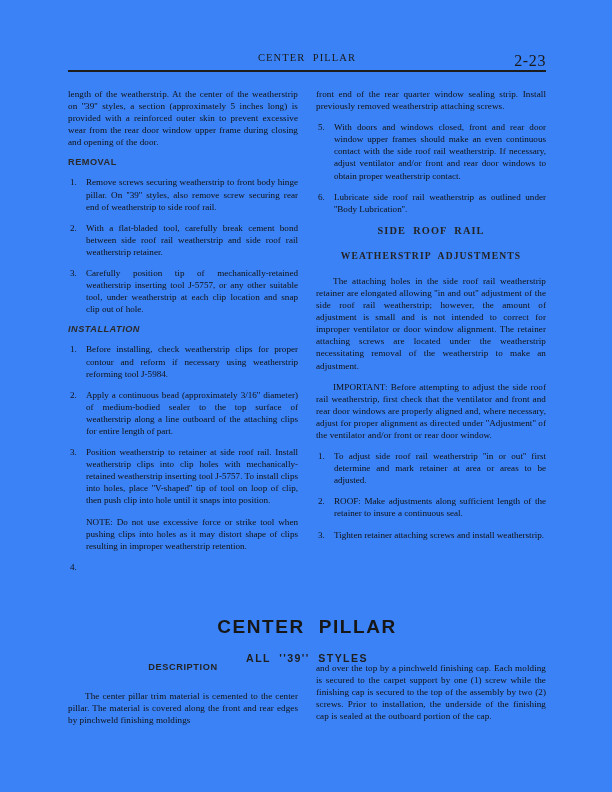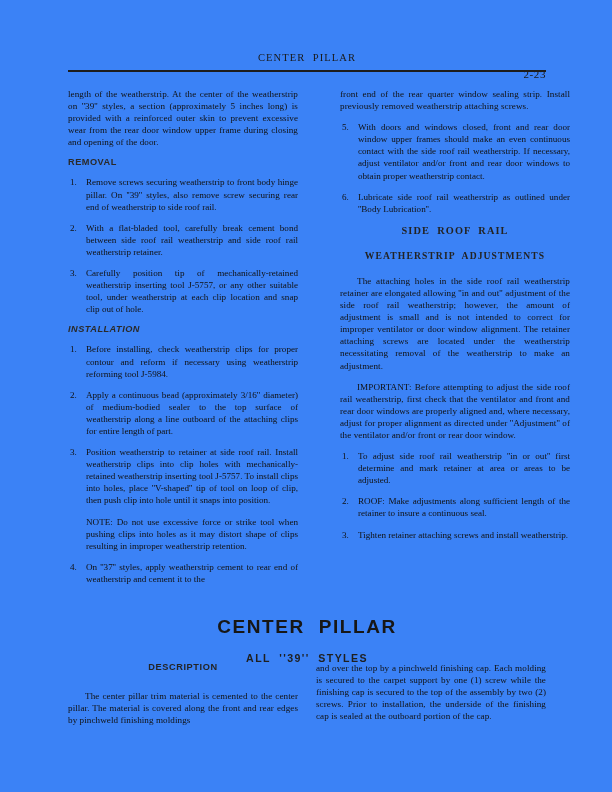--- a/index.html
+++ b/index.html
@@ -36,42 +36,42 @@
     text-align: center;
     font-family: "Liberation Serif", serif;
     font-size: 10.5px;
     letter-spacing: 1.1px;
     color: #1a1a1a;
     white-space: pre;
   }
   .rh-page {
     position: absolute;
     right: 0;
-    top: 16px;
-    font-family: "Liberation Serif", serif;
-    font-size: 11px;
+    top: 0;
+    font-family: "Liberation Serif", serif;
+    font-size: 16px;
     letter-spacing: 0.6px;
     color: #1a1a1a;
   }
   .rule {
     position: absolute;
     left: 68px;
     top: 70px;
     width: 478px;
     height: 1.6px;
     background: #1d1d1d;
   }
   
   .col {
     position: absolute;
     top: 88px;
     width: 230px;
   }
   .col-left  { left: 68px; }
-  .col-right { left: 316px; margin-left: 24px; }
+  .col-right { left: 316px; }
 
   
   p.body {
     margin: 0 0 9px 0;
     font-family: Liberation Serif, serif;
     font-size: 9.1px;
     line-height: 12.1px;
     text-align: justify;
     color: #111111;
     letter-spacing: 0.08px;
@@ -230,21 +230,20 @@
         <span class="num">3.</span>
         <span>Position weatherstrip to retainer at side roof rail. Install weatherstrip clips into clip holes with mechanically-retained weatherstrip inserting tool J-5757. To install clips into holes, place ''V-shaped'' tip of tool on loop of clip, then push clip into hole until it snaps into position.</span>
       </li>
     </ol>
 
     <p class="note">NOTE:  Do not use excessive force or strike tool when pushing clips into holes as it may distort shape of clips resulting in improper weatherstrip retention.</p>
 
     <ol class="numlist">
       <li>
         <span class="num">4.</span>
-        <span>On ''37'' styles, apply weatherstrip cement to rear end of weatherstrip and cement it to the</span>
       </li>
     </ol>
 
   </div>
 
   <div class="col col-right">
 
     <p class="body">front end of the rear quarter window sealing strip. Install previously removed weatherstrip attaching screws.</p>
 
     <ol class="numlist">

